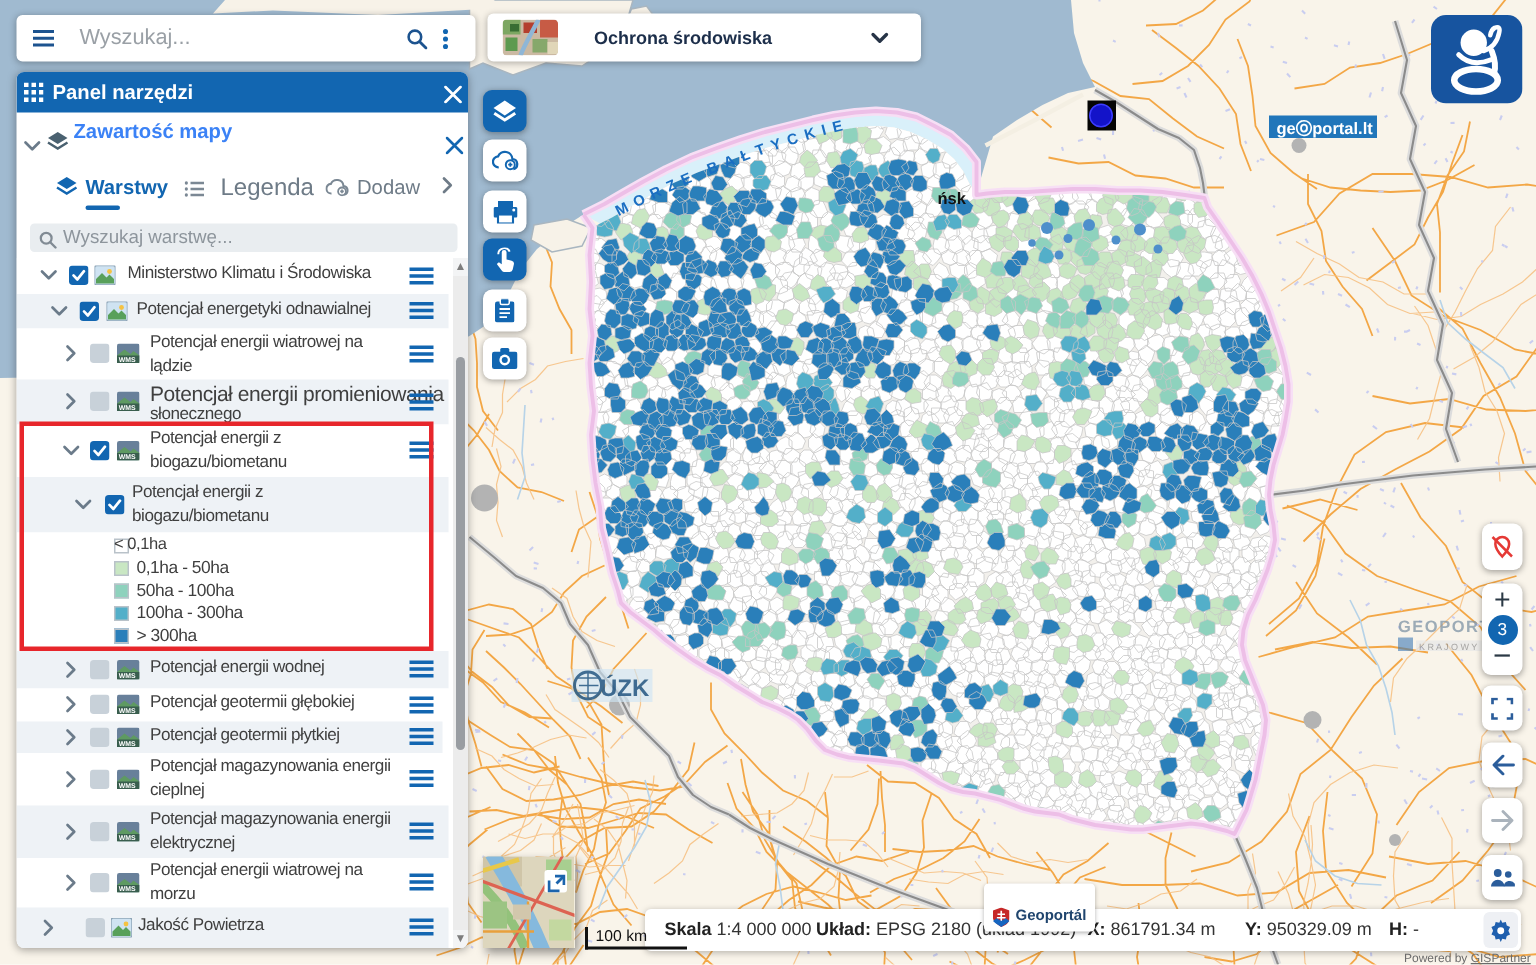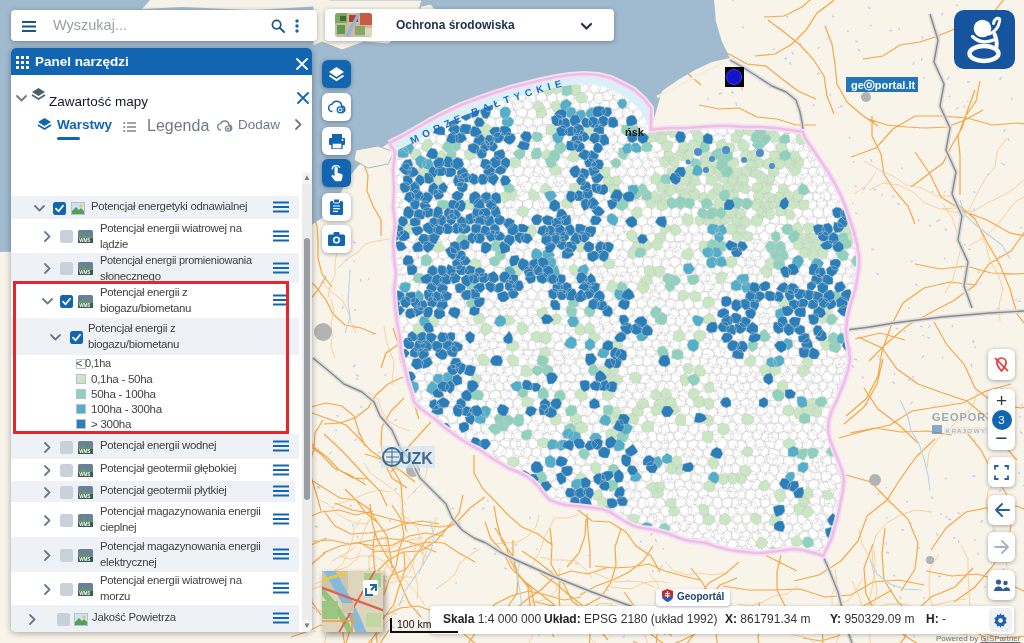--- a/index.html
+++ b/index.html
@@ -126,21 +126,21 @@
         <div style="position:absolute;left:4px;top:4.5px"><svg width="15" height="15" viewBox="0 0 15 15" style="">
             <path d="M7.5 0l1 2.2l2.4-.6l.6 2.4L13.7 5l-1.1 2.5l1.1 2.5l-2.2 1l-.6 2.4l-2.4-.6l-1 2.2l-1-2.2l-2.4.6l-.6-2.4L1.3 10l1.1-2.5L1.3 5l2.2-1l.6-2.4l2.4.6z" fill="#1f5fae"></path>
             <circle cx="7.5" cy="7.5" r="2.3" fill="#fff"></circle>
           </svg></div>
       </div>
 </div>
 <div style="position:absolute;left:936px;top:634px;font-size:8px;color:#6b6b6b">Powered by <span style="text-decoration:underline">GISPartner</span></div>
 <div style="position:absolute;left:390px;top:618px;width:2px;height:15px;background:#111"></div>
 <div style="position:absolute;left:390px;top:631px;width:68px;height:2px;background:#111"></div>
 <div style="position:absolute;left:397px;top:618px;font-size:10.5px;color:#111">100 km</div>
-<div style="position:absolute;left:656px;top:589px;height:17px;background:#fff;border-radius:3px;box-shadow:0 1px 3px rgba(0,0,0,.3);padding:4px 6px;display:flex;align-items:flex-end;gap:4px">
+<div style="position:absolute;left:656px;top:589px;height:17px;background:#fff;border-radius:3px;box-shadow:0 1px 3px rgba(0,0,0,.3);padding:16px 6px;display:flex;align-items:flex-start;gap:4px">
       <svg width="11" height="13" viewBox="0 0 11 13" style="">
         <path d="M5.5 0L11 2v5c0 3-2.5 5-5.5 6C2.5 11 0 9 0 7V2z" fill="#c62828"></path>
         <path d="M5.5 2.2v8M3 4.5h5M2.6 6.8h5.8" stroke="#fff" stroke-width="1.1" fill="none"></path>
         <path d="M0 9c2 2 4 3 5.5 4c1.5-1 3.5-2 5.5-4l-2.4-1.8L5.5 9L2.4 7.2z" fill="#1565c0"></path>
       </svg>
       <span style="font-size:10px;font-weight:bold;color:#20456e">Geoportál</span>
     </div>
     <div style="position:absolute;left:322px;top:60px;width:29px;height:28px;background:#1266b1;border-radius:6px;box-shadow:0 1px 4px rgba(0,0,0,.35);display:flex;align-items:center;justify-content:center">
       <svg width="17" height="16" viewBox="0 0 17 16" style="">
         <path d="M8.5 1L16 6L8.5 11L1 6Z" fill="#fff"></path>
@@ -283,21 +283,21 @@
   </div>
   <div style="position:absolute;left:4px;top:43px">
         <div style="position:absolute;left:0;top:0"><svg width="13" height="13" viewBox="0 0 13 13" style="">
             <path d="M2 4l4.5 4.5L11 4" fill="none" stroke="#6b7b8a" stroke-width="1.8" stroke-linecap="round" stroke-linejoin="round"></path>
           </svg></div>
       </div>
   <div style="position:absolute;left:20px;top:39px"><svg width="15" height="14" viewBox="0 0 15 14" style="">
           <path d="M7.5 1L14 5L7.5 9L1 5Z" fill="#4a6170"></path>
           <path d="M1 8l6.5 4L14 8" fill="none" stroke="#4a6170" stroke-width="1.6"></path>
         </svg></div>
-  <div style="position:absolute;left:38px;top:46px;font-size:13.5px;font-weight:normal;color:#0f172a">Zawartość mapy</div>
+  <div style="position:absolute;left:38px;top:32px;font-size:13.5px;font-weight:bold;color:#3b82f6">Zawartość mapy</div>
   <div style="position:absolute;left:286px;top:42px"><svg width="12" height="12" viewBox="0 0 12 12" style="">
           <path d="M1 1L11 11M11 1L1 11" stroke="#1266b1" stroke-width="1.8" stroke-linecap="round"></path>
         </svg></div>
 
   <div style="position:absolute;left:26px;top:69px"><svg width="15" height="14" viewBox="0 0 15 14" style="">
           <path d="M7.5 1L14 5L7.5 9L1 5Z" fill="#1266b1"></path>
           <path d="M1 8l6.5 4L14 8" fill="none" stroke="#1266b1" stroke-width="1.6"></path>
         </svg></div>
   <div style="position:absolute;left:46px;top:69px;font-size:13.5px;font-weight:bold;color:#1266b1">Warstwy</div>
   <div style="position:absolute;left:46px;top:89px;width:23px;height:3px;background:#1266b1;border-radius:2px"></div>
@@ -317,22 +317,47 @@
           <circle cx="11" cy="8.6" r="2.6" fill="none" stroke="#7b8894" stroke-width="1.2"></circle>
           <path d="M11 7.4v2.4M9.8 8.6h2.4" stroke="#7b8894" stroke-width="1.1"></path>
         </svg></div>
   <div style="position:absolute;left:227px;top:69px;font-size:13.5px;color:#6e7b87">Dodaw</div>
   <div style="position:absolute;left:281px;top:69px">
         <div style="position:absolute;left:0;top:0"><svg width="13" height="13" viewBox="0 0 13 13" style="">
             <path d="M4 2l4.5 4.5L4 11" fill="none" stroke="#6e7b87" stroke-width="1.8" stroke-linecap="round" stroke-linejoin="round"></path>
           </svg></div>
       </div>
 
+  <div style="position:absolute;left:9px;top:101px;width:285px;height:19px;background:#e9edf0;border-radius:3px">
+    <div style="position:absolute;left:6px;top:4px"><svg width="12" height="12" viewBox="0 0 12 12" style="">
+            <circle cx="4.8" cy="4.8" r="3.6" fill="none" stroke="#818b94" stroke-width="1.5"></circle>
+            <path d="M7.5 7.5L11 11" stroke="#818b94" stroke-width="1.6" stroke-linecap="round"></path>
+          </svg></div>
+    <div style="position:absolute;left:22px;top:2px;font-size:12.5px;color:#8d959c">Wyszukaj warstwę...</div>
+  </div>
 
   <div style="position:absolute;left:0;top:124px;width:301px;height:460px;overflow:hidden">
+    <div style="position:absolute;left:0;top:0px;width:288px;height:24px;background:#fff">
+          <div style="position:absolute;left:15px;top:5px"><svg width="13" height="13" viewBox="0 0 13 13" style="">
+              <path d="M2 4l4.5 4.5L11 4" fill="none" stroke="#6b7b8a" stroke-width="1.8" stroke-linecap="round" stroke-linejoin="round"></path>
+            </svg></div>
+          <div style="position:absolute;left:35px;top:5px"><svg width="13" height="13" viewBox="0 0 13 13" style="">
+              <rect width="13" height="13" rx="2.5" fill="#1266b1"></rect>
+              <path d="M3 6.6l2.6 2.7L10 3.8" fill="none" stroke="#fff" stroke-width="1.8" stroke-linecap="round" stroke-linejoin="round"></path>
+            </svg></div>
+          <div style="position:absolute;left:52px;top:5px"><svg width="14" height="13" viewBox="0 0 14 13" style="">
+              <rect width="14" height="13" rx="1.5" fill="#cfe3f2" stroke="#8fa6b8" stroke-width="1"></rect>
+              <path d="M1 9l4-4l3 3l2-2l3 3v3H1z" fill="#58a05a"></path>
+              <circle cx="10" cy="4" r="1.6" fill="#f5c242"></circle>
+            </svg></div>
+          <div style="position:absolute;left:74px;top:4px;font-size:11.4px;letter-spacing:-0.3px;color:#3f3f3f;white-space:nowrap">Ministerstwo Klimatu i Środowiska</div>
+          <div style="position:absolute;left:261px;top:5px"><svg width="18" height="14" viewBox="0 0 18 14" style="">
+              <path d="M1 2.5h16M1 7h16M1 11.5h16" stroke="#1266b1" stroke-width="2.2"></path>
+            </svg></div>
+        </div>
         <div style="position:absolute;left:0;top:24px;width:288px;height:23px;background:#eef2f6">
           <div style="position:absolute;left:22px;top:5px"><svg width="13" height="13" viewBox="0 0 13 13" style="">
               <path d="M2 4l4.5 4.5L11 4" fill="none" stroke="#6b7b8a" stroke-width="1.8" stroke-linecap="round" stroke-linejoin="round"></path>
             </svg></div>
           <div style="position:absolute;left:42px;top:5px"><svg width="13" height="13" viewBox="0 0 13 13" style="">
               <rect width="13" height="13" rx="2.5" fill="#1266b1"></rect>
               <path d="M3 6.6l2.6 2.7L10 3.8" fill="none" stroke="#fff" stroke-width="1.8" stroke-linecap="round" stroke-linejoin="round"></path>
             </svg></div>
           <div style="position:absolute;left:60px;top:5px"><svg width="14" height="13" viewBox="0 0 14 13" style="">
               <rect width="14" height="13" rx="1.5" fill="#cfe3f2" stroke="#8fa6b8" stroke-width="1"></rect>
@@ -369,21 +394,21 @@
             </svg></div>
           <div style="position:absolute;left:49px;top:8px"><svg width="13" height="13" viewBox="0 0 13 13" style="">
               <rect width="13" height="13" rx="2.5" fill="#c8d1d9"></rect>
             </svg></div>
           <div style="position:absolute;left:67px;top:8px"><svg width="15" height="13" viewBox="0 0 15 13" style="">
               <rect width="15" height="13" rx="1.5" fill="#68809a"></rect>
               <path d="M0 8l5-4l4 3l2-2l4 3v5H0z" fill="#5e9a62"></path>
               <rect x="0" y="8" width="15" height="5" fill="#1c2e3e" opacity=".55"></rect>
               <text x="1.2" y="12" font-size="4.6" font-weight="bold" fill="#fff" font-family="Liberation Sans,sans-serif">WMS</text>
             </svg></div>
-          <div style="position:absolute;left:89px;top:1px;font-size:11px;letter-spacing:-0.3px;color:#3f3f3f;white-space:nowrap">Potencjał energii promieniowania</div>
+          <div style="position:absolute;left:89px;top:1px;font-size:14px;letter-spacing:-0.3px;color:#3f3f3f;white-space:nowrap">Potencjał energii promieniowania</div>
           <div style="position:absolute;left:89px;top:17px;font-size:11.4px;letter-spacing:-0.3px;color:#3f3f3f;white-space:nowrap">słonecznego</div>
           <div style="position:absolute;left:261px;top:8px"><svg width="18" height="14" viewBox="0 0 18 14" style="">
               <path d="M1 2.5h16M1 7h16M1 11.5h16" stroke="#1266b1" stroke-width="2.2"></path>
             </svg></div>
         </div>
         <div style="position:absolute;left:0;top:111px;width:288px;height:35px;background:#fff">
           <div style="position:absolute;left:30px;top:11px"><svg width="13" height="13" viewBox="0 0 13 13" style="">
               <path d="M2 4l4.5 4.5L11 4" fill="none" stroke="#6b7b8a" stroke-width="1.8" stroke-linecap="round" stroke-linejoin="round"></path>
             </svg></div>
           <div style="position:absolute;left:49px;top:11px"><svg width="13" height="13" viewBox="0 0 13 13" style="">

